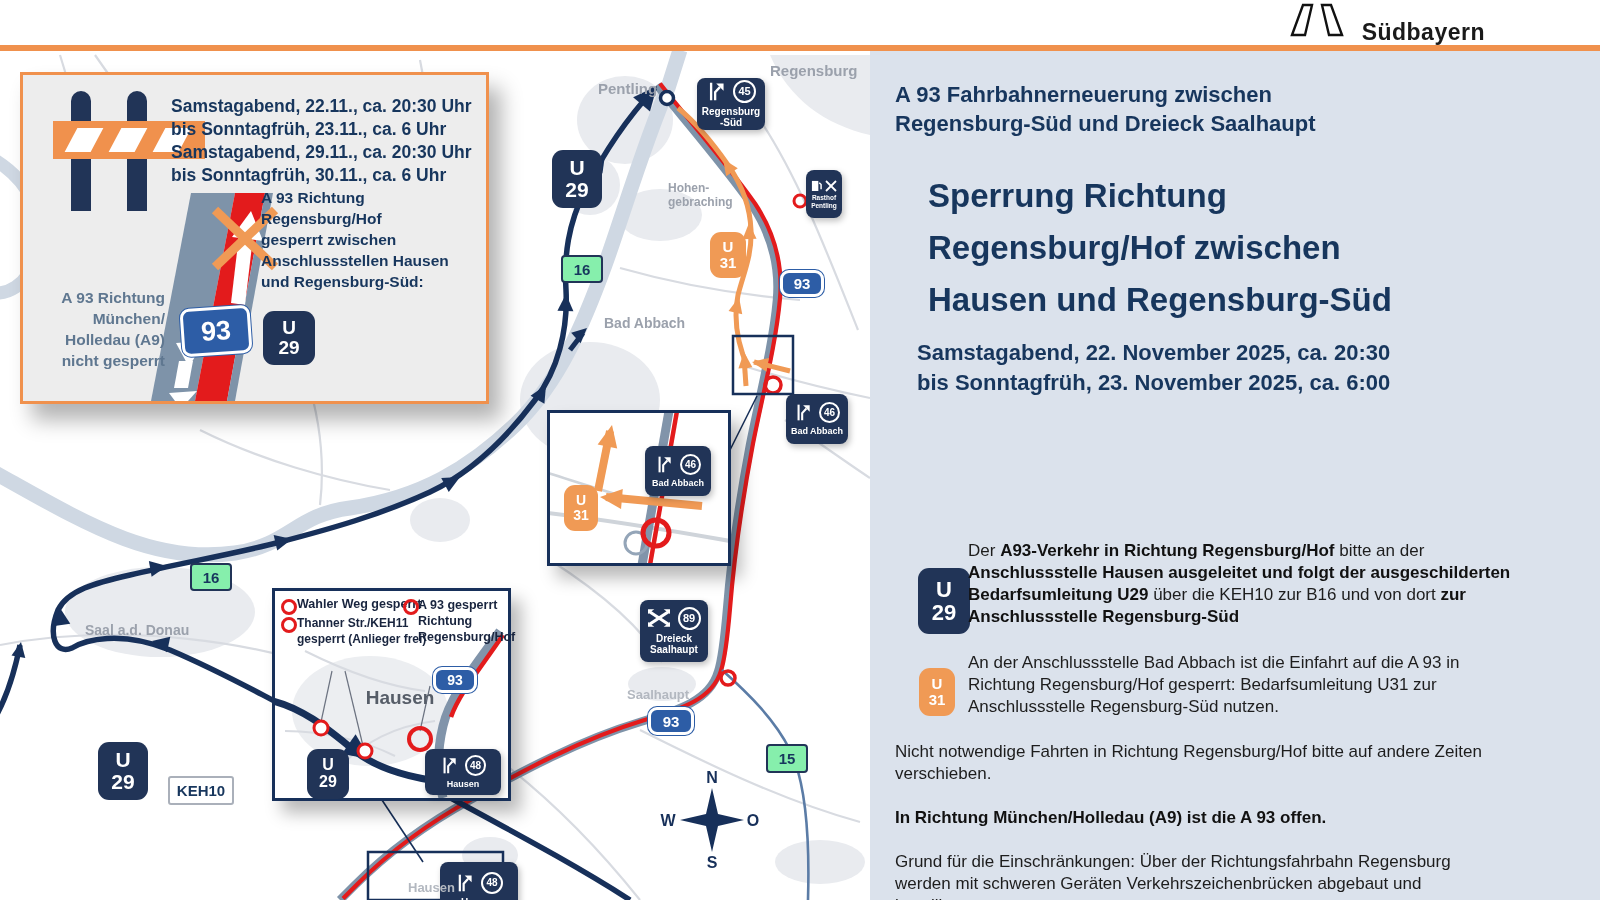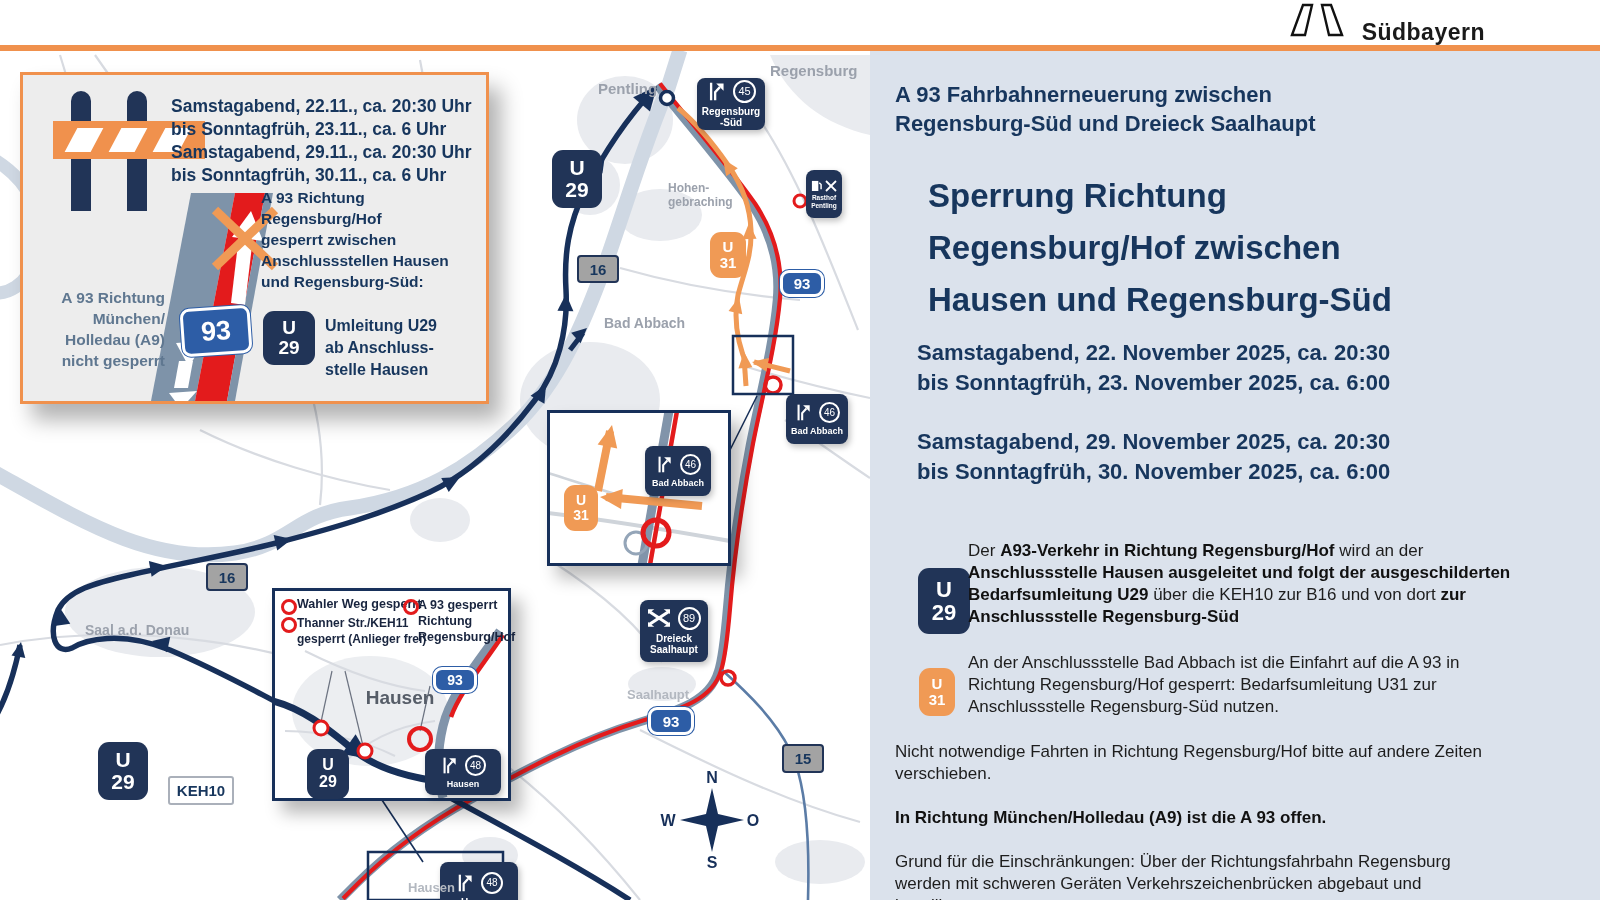--- a/index.html
+++ b/index.html
@@ -22,29 +22,29 @@
   .p-period{left:895px;width:650px;font-size:22px;line-height:30px;font-weight:bold;z-index:6;margin-left:22px;}
   .p-body{font-size:17px;line-height:22px;color:#1d1d1d;z-index:6;}
   .p-body b{font-weight:bold;color:#111;}
 
   
   .ubadge{display:flex;flex-direction:column;align-items:center;justify-content:center;
           background:#213457;color:#fff;font-weight:bold;border-radius:11px;line-height:1.05;z-index:12;}
   .ubadge.orange{background:#f09a55;}
   .shield{display:flex;align-items:center;justify-content:center;background:#2d5da6;color:#fff;
           font-weight:bold;border:3px solid #fff;border-radius:9px;box-shadow:0 0 0 1px #2d5da6;z-index:12;}
-  .ybadge{display:flex;align-items:center;justify-content:center;background:#a3a3a3;color:#17365d;
-          font-weight:bold;border:2px solid #213457;border-radius:4px;z-index:12;margin-left:16px;}
+  .ybadge{display:flex;align-items:center;justify-content:center;background:#86efac;color:#17365d;
+          font-weight:bold;border:2px solid #213457;border-radius:4px;z-index:12;}
   .wbadge{display:flex;align-items:center;justify-content:center;background:#fff;color:#17365d;
           font-weight:bold;border:2px solid #aab0ba;border-radius:3px;z-index:12;}
   .exit-sign{background:#213457;border-radius:8px;color:#fff;display:flex;flex-direction:column;
              align-items:center;justify-content:center;gap:3px;z-index:12;box-shadow:2px 3px 6px rgba(0,0,0,.25);}
   .exit-sign .row{display:flex;align-items:center;gap:8px;}
   .circle-num{display:flex;align-items:center;justify-content:center;border:2px solid #fff;
-              border-radius:50%;font-weight:normal;color:#fff;}
+              border-radius:50%;font-weight:bold;color:#fff;}
   .exit-name{font-weight:bold;text-align:center;line-height:1.15;white-space:pre-line;}
 
   .map-label{color:#9ba1ac;font-weight:bold;z-index:11;}
   .inset{background:#fff;border:3px solid #17305a;box-shadow:10px 12px 16px rgba(0,0,0,.28);z-index:15;}
   .ring{border:3px solid #e31b1c;border-radius:50%;display:inline-block;z-index:16;}
 
   
   #infobox{left:20px;top:72px;width:463px;height:326px;background:#ededed;border:3px solid #f0914d;
            box-shadow:12px 16px 20px rgba(0,0,0,.30);z-index:20;}
   #ib-dates{left:148px;top:20px;width:305px;font-size:17.5px;line-height:23px;font-weight:bold;}
@@ -388,41 +388,36 @@
 nicht gesperrt</div>
     <div class="abs navy pre" id="ib-closed">A 93 Richtung
 Regensburg/Hof
 gesperrt zwischen
 Anschlussstellen Hausen
 und Regensburg-Süd:</div>
     <div class="abs ubadge" style="left:240px;top:236px;width:52px;height:54px;font-size:19px;">
       <span>U</span>
         <span>29</span>
     </div>
-    <div class="abs navy pre" id="ib-detour">Umleitung U29
-ab Anschluss-
-stelle Hausen</div>
   </div>
 
   <div class="abs" id="panel"></div>
   <div class="abs navy pre" id="p-sub">A 93 Fahrbahnerneuerung zwischen
 Regensburg-Süd und Dreieck Saalhaupt</div>
   <div class="abs navy pre" id="p-title">Sperrung Richtung
 Regensburg/Hof zwischen
 Hausen und Regensburg-Süd</div>
   <div class="abs navy pre p-period" style="top:338px;">Samstagabend, 22. November 2025, ca. 20:30
 bis Sonntagfrüh, 23. November 2025, ca. 6:00</div>
-  <div class="abs navy pre p-period" style="top:427px;">Samstagabend, 29. November 2025, ca. 20:30
-bis Sonntagfrüh, 30. November 2025, ca. 6:00</div>
 
   <div class="abs ubadge" style="left:918px;top:568px;width:52px;height:66px;font-size:22px;z-index:6;">
     <span>U</span>
       <span>29</span>
   </div>
-  <div class="abs p-body" style="left:968px;top:540px;width:560px;"><span>Der </span><b>A93-Verkehr in Richtung Regensburg/Hof</b><span> wird an der </span><b>Anschlussstelle Hausen ausgeleitet und folgt der ausgeschilderten Bedarfsumleitung U29</b><span> über die KEH10 zur B16 und von dort </span><b>zur Anschlussstelle Regensburg-Süd</b></div>
+  <div class="abs p-body" style="left:968px;top:540px;width:560px;"><span>Der </span><b>A93-Verkehr in Richtung Regensburg/Hof</b><span> bitte an der </span><b>Anschlussstelle Hausen ausgeleitet und folgt der ausgeschilderten Bedarfsumleitung U29</b><span> über die KEH10 zur B16 und von dort </span><b>zur Anschlussstelle Regensburg-Süd</b></div>
 
   <div class="abs ubadge orange" style="left:919px;top:668px;width:36px;height:48px;font-size:15px;z-index:6;">
     <span>U</span>
       <span>31</span>
   </div>
   <div class="abs p-body" style="left:968px;top:652px;width:560px;">An der Anschlussstelle Bad Abbach ist die Einfahrt auf die A 93 in Richtung Regensburg/Hof gesperrt: Bedarfsumleitung U31 zur Anschlussstelle Regensburg-Süd nutzen.</div>
 
   <div class="abs p-body" style="left:895px;top:741px;width:620px;">Nicht notwendige Fahrten in Richtung Regensburg/Hof bitte auf andere Zeiten verschieben.</div>
   <div class="abs p-body" style="left:895px;top:807px;width:640px;font-weight:bold;color:#111;">In Richtung München/Holledau (A9) ist die A 93 offen.</div>
   <div class="abs p-body" style="left:895px;top:851px;width:600px;height:49px;overflow:hidden;">Grund für die Einschränkungen: Über der Richtungsfahrbahn Regensburg werden mit schweren Geräten Verkehrszeichenbrücken abgebaut und installiert.</div>

